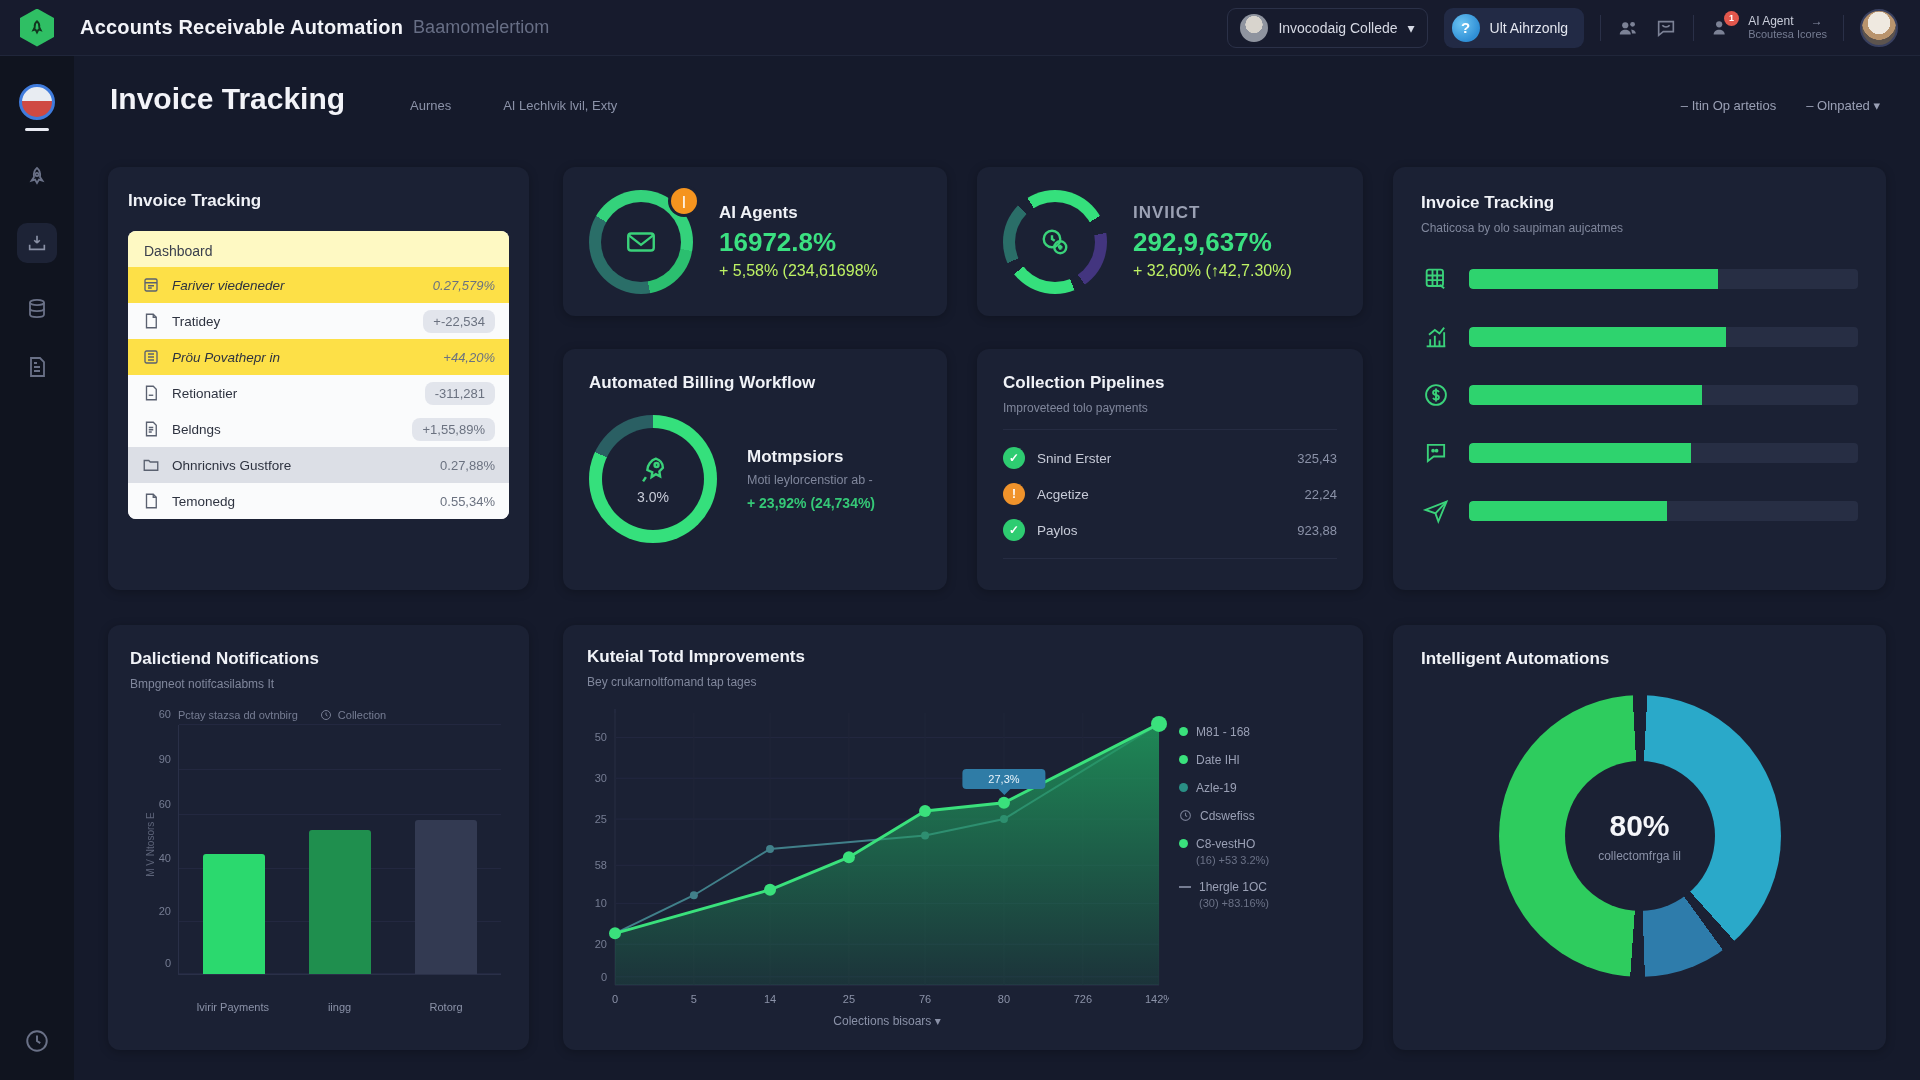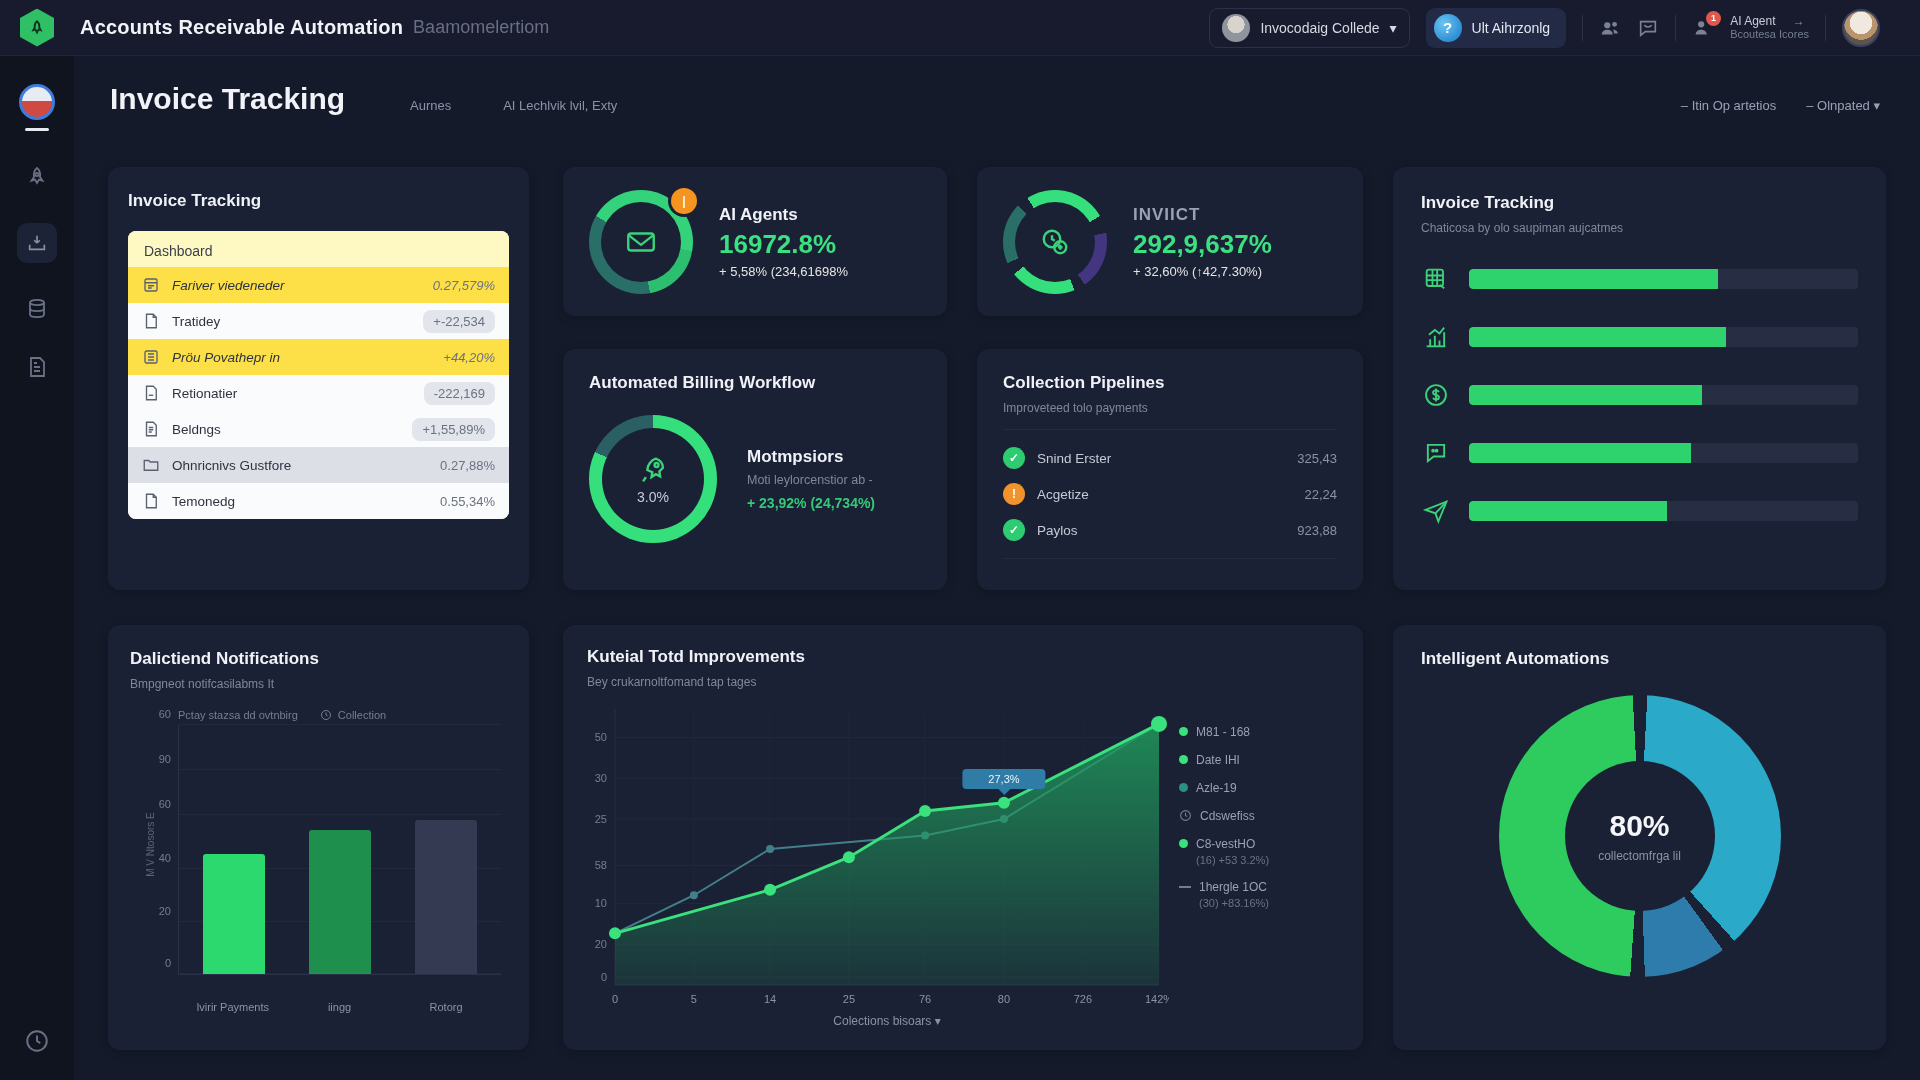--- a/index.html
+++ b/index.html
@@ -8,21 +8,21 @@
 
   
   .header { position:absolute; left:0; top:0; width:1920px; height:56px;
             background:#171b2d; border-bottom:1px solid #20263a;
             display:flex; align-items:center; z-index:5; }
   .logo-hex { width:34px; height:38px; margin-left:20px;
               background:#2fbf64; clip-path:polygon(50% 0,100% 25%,100% 75%,50% 100%,0 75%,0 25%);
               display:flex; align-items:center; justify-content:center; }
   .app-title { margin-left:26px; font-size:20px; font-weight:700; color:#f2f3f8; letter-spacing:.2px; }
   .app-subtitle { margin-left:10px; font-size:18px; font-weight:400; color:#676e85; }
-  .header-right { margin-left:auto; display:flex; align-items:center; gap:16px; padding-right:40px; }
+  .header-right { margin-left:auto; display:flex; align-items:center; gap:16px; padding-right:22px; }
   .user-dropdown { display:flex; align-items:center; gap:10px; border:1px solid #2b3148;
                    border-radius:9px; height:40px; padding:0 12px; cursor:pointer; }
   .avatar-sm { width:28px; height:28px; border-radius:50%;
                background:radial-gradient(circle at 50% 38%, #d8d4cd 0 38%, #8f949f 39% 100%); }
   .user-dropdown span { font-size:14px; color:#d6d9e4; }
   .chev { color:#7c8296; font-size:12px; }
   .ai-btn { display:flex; align-items:center; gap:10px; background:#222a45; border-radius:9px;
             height:40px; padding:0 16px 0 8px; cursor:pointer; }
   .ai-btn .bubble { width:28px; height:28px; border-radius:50%;
                     background:radial-gradient(circle at 35% 35%, #6cc4f2, #2f8fd6 70%);
@@ -83,21 +83,21 @@
   .stat-flex { display:flex; align-items:center; height:100%; padding:0 26px; gap:26px; }
   .ring { width:104px; height:104px; border-radius:50%; position:relative; flex:none; }
   .ring .hole { position:absolute; inset:12px; border-radius:50%; background:#1b2134;
                 display:flex; align-items:center; justify-content:center; flex-direction:column; color:#3ad27a; }
   .ring .obadge { position:absolute; top:-2px; right:-4px; width:26px; height:26px; border-radius:50%;
                   background:#f5941f; color:#fff; display:flex; align-items:center; justify-content:center;
                   font-size:12px; font-weight:700; box-shadow:0 0 0 3px #1b2134; }
   .stat-name { font-size:17px; font-weight:700; color:#f0f2f7; }
   .stat-name.muted { color:#9ba1b4; letter-spacing:1px; }
   .stat-value { font-size:26px; font-weight:700; color:#3be081; margin-top:4px; }
-  .stat-delta { font-size:13px; color:#e5e5e5; margin-top:4px; }
+  .stat-delta { font-size:16px; color:#bef264; margin-top:4px;text-align:right; }
 
   
   .cardD { left:1319px; top:111px; width:493px; height:423px; padding:26px 28px; }
   .pb-row { display:flex; align-items:center; gap:18px; margin-top:30px; }
   .pb-row .pbicon { color:#3ad27a; width:30px; display:flex; justify-content:center; }
   .pb-track { flex:1; height:20px; border-radius:4px; background:#272e44; overflow:hidden; cursor:pointer; }
   .pb-fill { height:100%; background:#2ed36e; border-radius:4px 0 0 4px; }
 
   
   .cardE { left:489px; top:293px; width:384px; height:241px; padding:24px 26px; }
@@ -302,21 +302,21 @@
         <span class="lval">+44,20%</span>
       </div>
       <div class="lrow white">
         <span class="licon">
             <svg class="ic" width="18" height="18" viewBox="0 0 24 24" fill="none" stroke="currentColor" stroke-width="1.8">
               <path d="M6 3h9l4 4v14H6z"></path>
               <path d="M9 15h6"></path>
             </svg>
           </span>
         <span class="llabel">Retionatier</span>
-        <span class="lval pill">-222,169</span>
+        <span class="lval pill">-311,281</span>
       </div>
       <div class="lrow white">
         <span class="licon">
             <svg class="ic" width="18" height="18" viewBox="0 0 24 24" fill="none" stroke="currentColor" stroke-width="1.8">
               <path d="M6 3h9l4 4v14H6z"></path>
               <path d="M9 10h6M9 13h6M9 16h4"></path>
             </svg>
           </span>
         <span class="llabel">Beldngs</span>
         <span class="lval pill">+1,55,89%</span>

